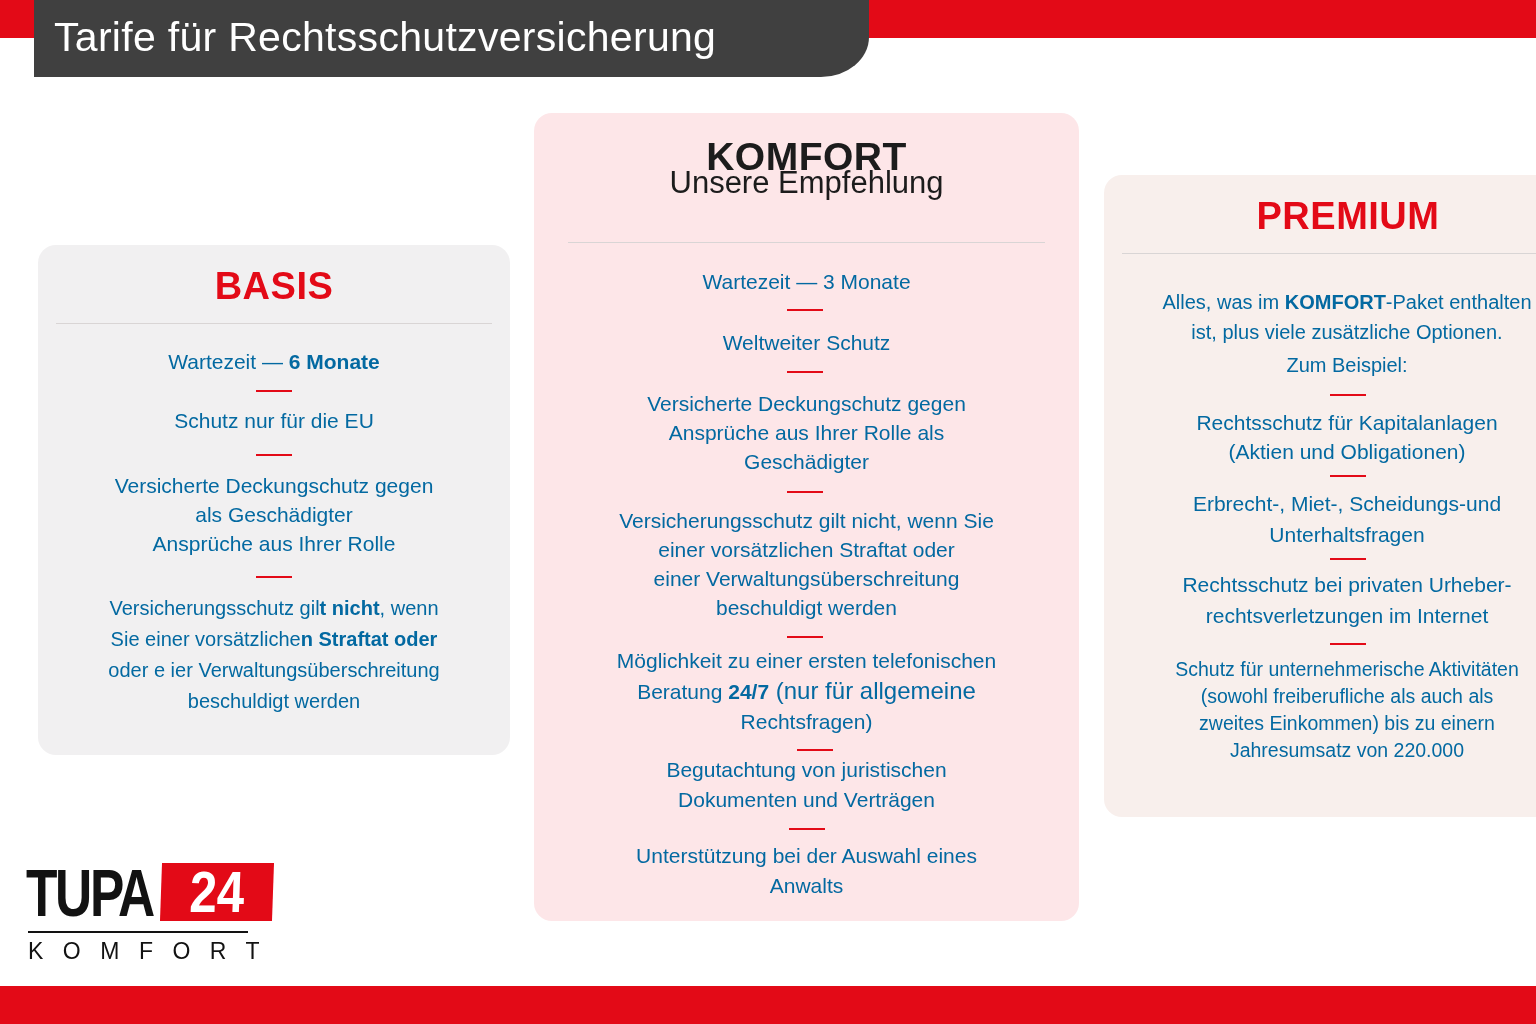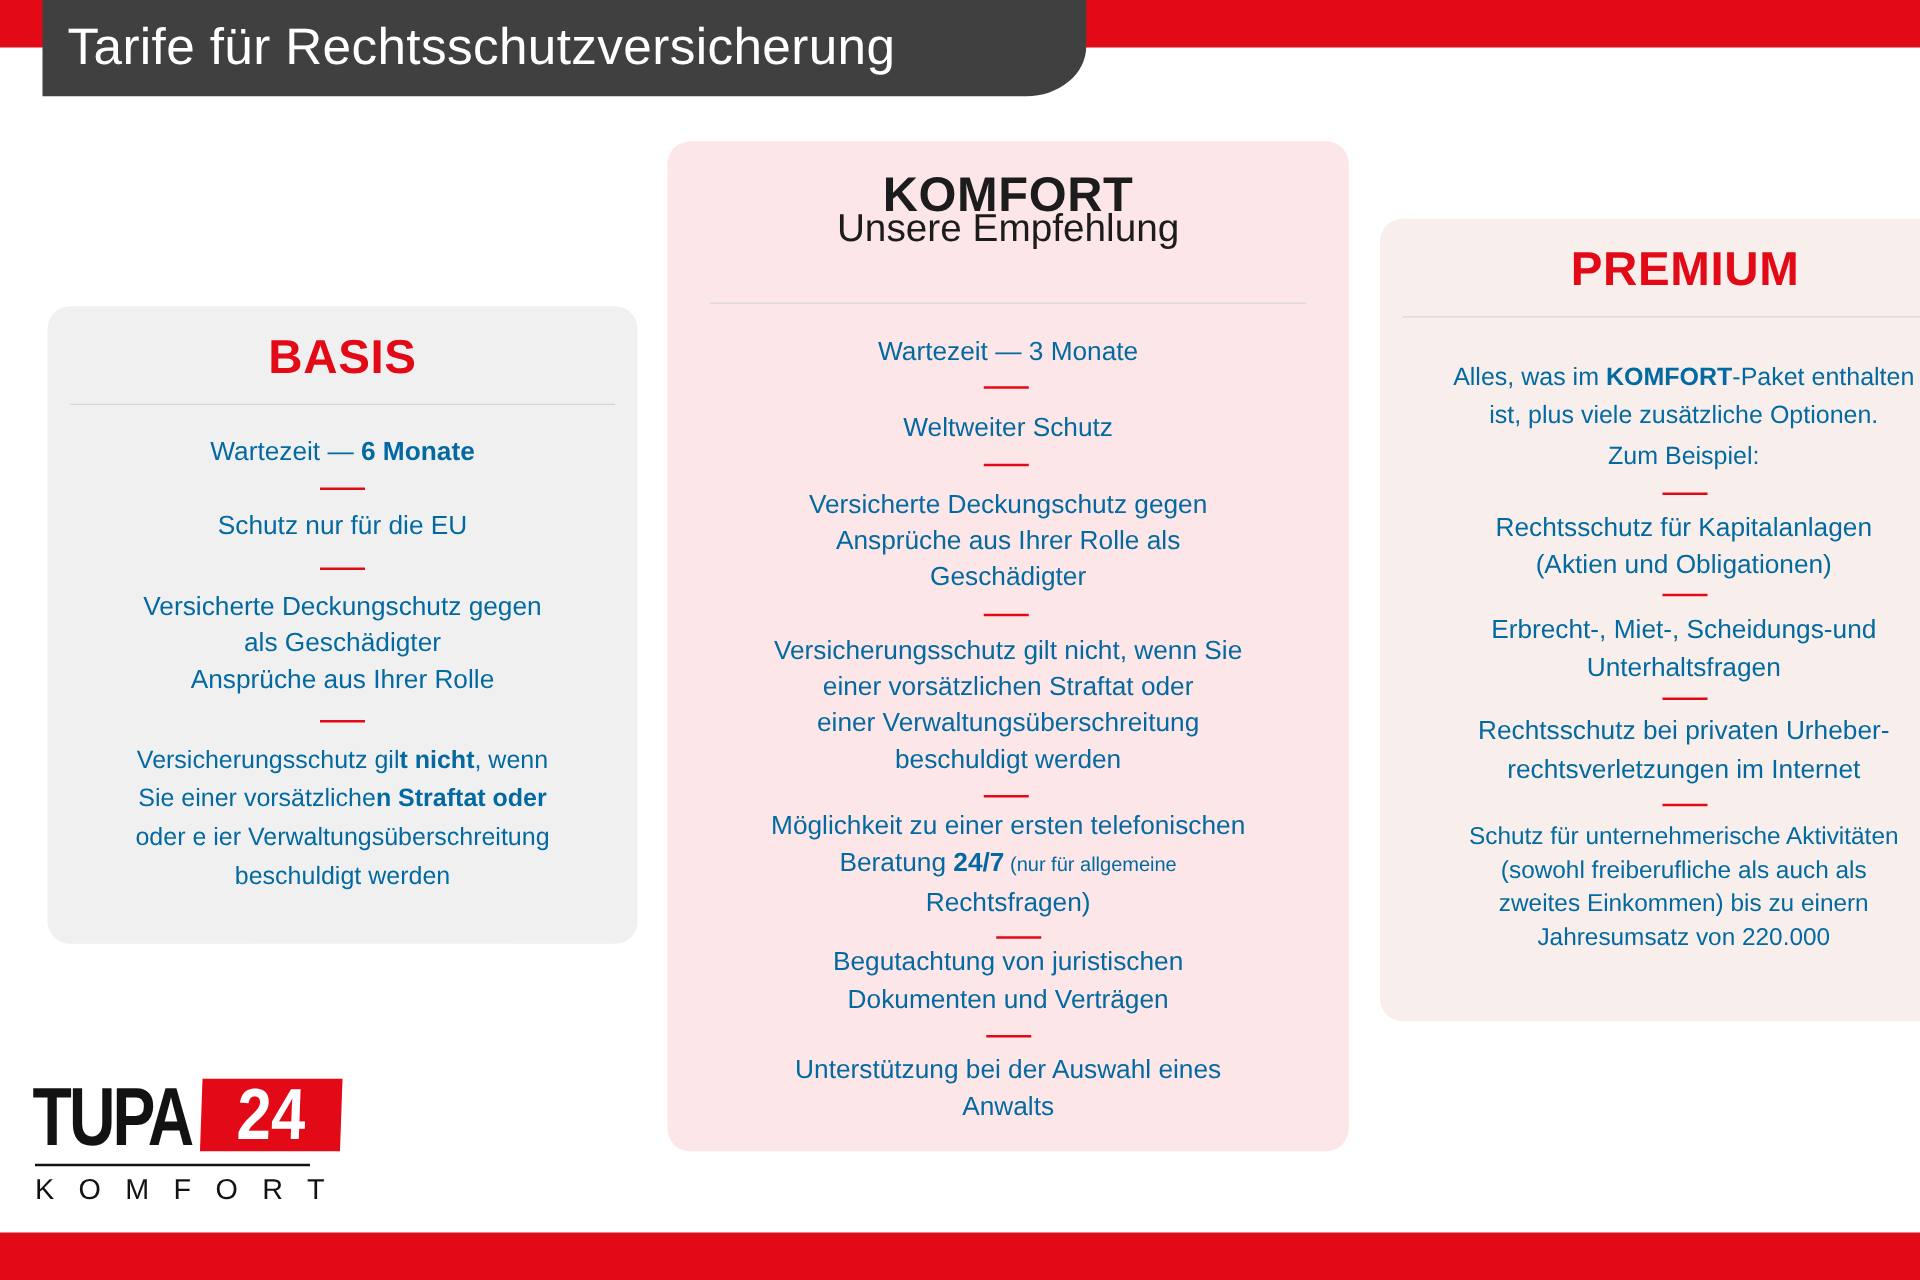--- a/index.html
+++ b/index.html
@@ -73,21 +73,21 @@
     position: absolute; height: 1px; background: #d9d5d5;
   }
 
   .feat {
     position: absolute; left: 0; right: 0;
     font-size: 21px; line-height: 29px; color: #0369a1;
     font-family: "Liberation Sans", sans-serif;
     padding: 0 10px; box-sizing: border-box;
   }
   .feat b { font-weight: 700; }
-  .feat .small { font-size: 16px; }
+  .feat .small { font-size: 24px; }
   .dash {
     position: absolute; width: 36px; height: 2px; background: #e30a17;
   }
 
   
   .logo { position: absolute; left: 26px; top: 860px; width: 224px; height: 108px; }
   .logo-tupa {
     position: absolute; left: 0; top: 0;
     font-family: "Liberation Sans", sans-serif; font-weight: 700;
     font-size: 66px; line-height: 66px; color: #121212;

